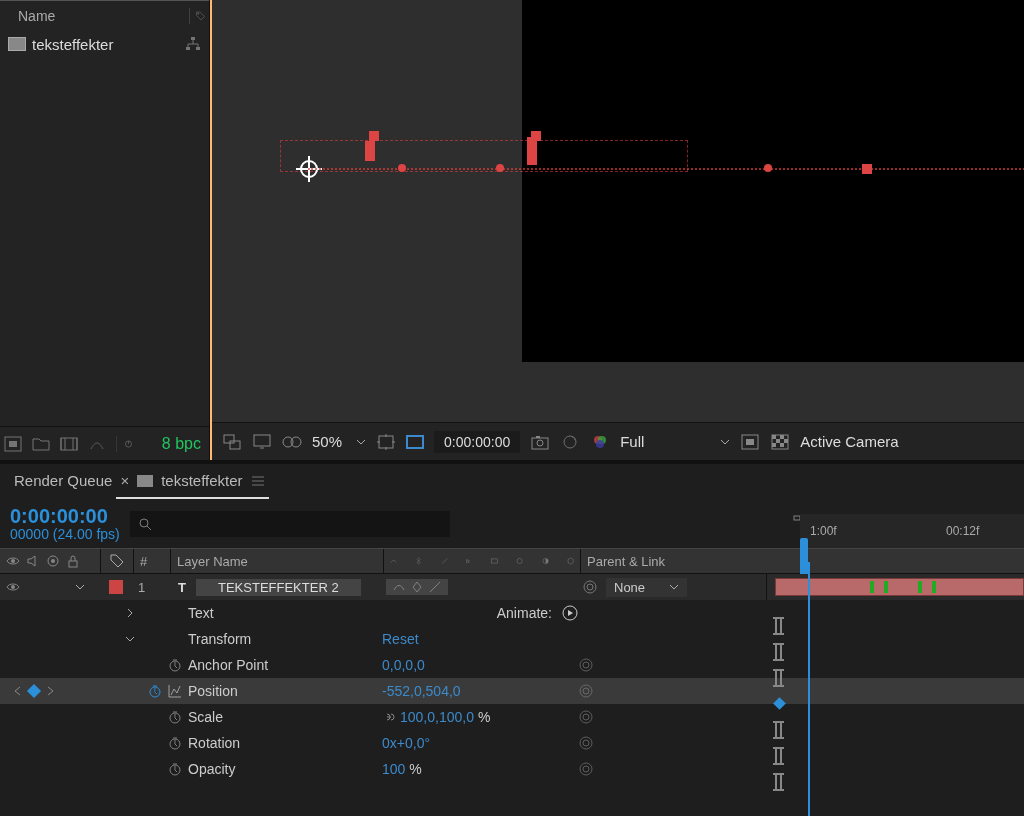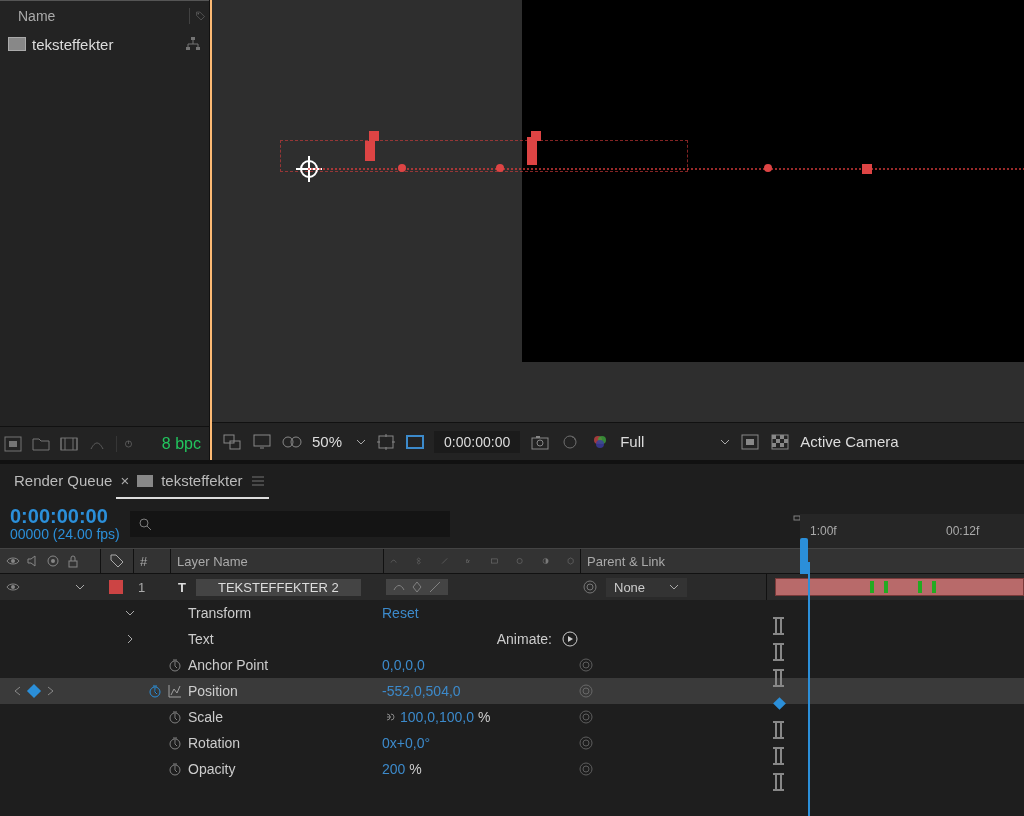--- a/index.html
+++ b/index.html
@@ -425,35 +425,20 @@
         <div class="marks">
             <span></span>
             <span></span>
             <span style="margin-left:20px"></span>
             <span></span>
           </div>
       </div>
     </div>
   </div>
 
-  <div class="prop-row odd">
-    <div class="prop-left-nav"></div>
-    <div class="prop-indent" style="justify-content:flex-start;padding-left:56px">
-      <svg class="twirl" viewBox="0 0 12 12">
-          <path d="M2 4l4 4 4-4" fill="none" stroke="#aaa"></path>
-        </svg>
-    </div>
-    <div class="prop-name">Transform</div>
-    <div class="prop-value">Reset</div>
-    <div class="prop-parent"></div>
-    <div class="prop-track">
-        <div class="ibeam"></div>
-      </div>
-  </div>
-
   <div class="prop-row even">
     <div class="prop-left-nav"></div>
     <div class="prop-indent" style="justify-content:flex-start;padding-left:56px">
       <svg class="twirl" viewBox="0 0 12 12">
           <path d="M4 2l4 4-4 4" fill="none" stroke="#aaa"></path>
         </svg>
     </div>
     <div class="prop-name">Text</div>
     <div class="prop-value">
       <span class="animate-label">Animate:</span>
@@ -461,20 +446,35 @@
           <circle cx="8" cy="8" r="7" fill="none" stroke="#ccc"></circle>
           <path d="M6 5l5 3-5 3z" fill="#ccc"></path>
         </svg>
     </div>
     <div class="prop-parent"></div>
     <div class="prop-track">
         <div class="ibeam"></div>
       </div>
   </div>
 
+  <div class="prop-row odd">
+    <div class="prop-left-nav"></div>
+    <div class="prop-indent" style="justify-content:flex-start;padding-left:56px">
+      <svg class="twirl" viewBox="0 0 12 12">
+          <path d="M2 4l4 4 4-4" fill="none" stroke="#aaa"></path>
+        </svg>
+    </div>
+    <div class="prop-name">Transform</div>
+    <div class="prop-value">Reset</div>
+    <div class="prop-parent"></div>
+    <div class="prop-track">
+        <div class="ibeam"></div>
+      </div>
+  </div>
+
   <div class="prop-row even">
     <div class="prop-left-nav"></div>
     <div class="prop-indent">
       <svg class="stopwatch" viewBox="0 0 14 14">
           <circle cx="7" cy="8" r="5" fill="none" stroke="#aaa"></circle>
           <path d="M7 4v4l2 2M5 2h4" stroke="#aaa"></path>
         </svg>
     </div>
     <div class="prop-name">Anchor Point</div>
     <div class="prop-value">0,0,0,0</div>
@@ -568,21 +568,21 @@
   <div class="prop-row even">
     <div class="prop-left-nav"></div>
     <div class="prop-indent">
       <svg class="stopwatch" viewBox="0 0 14 14">
           <circle cx="7" cy="8" r="5" fill="none" stroke="#aaa"></circle>
           <path d="M7 4v4l2 2M5 2h4" stroke="#aaa"></path>
         </svg>
     </div>
     <div class="prop-name">Opacity</div>
     <div class="prop-value">
-      <span>200</span>
+      <span>100</span>
         <span style="color:#ccc">%</span>
     </div>
     <div class="prop-parent">
         <svg class="spiral" viewBox="0 0 16 16">
           <path d="M8 8m-6 0a6 6 0 1012 0 6 6 0 10-12 0M8 8m-3 0a3 3 0 106 0 3 3 0 10-6 0" fill="none" stroke="#888"></path>
         </svg>
       </div>
     <div class="prop-track">
         <div class="ibeam"></div>
       </div>

